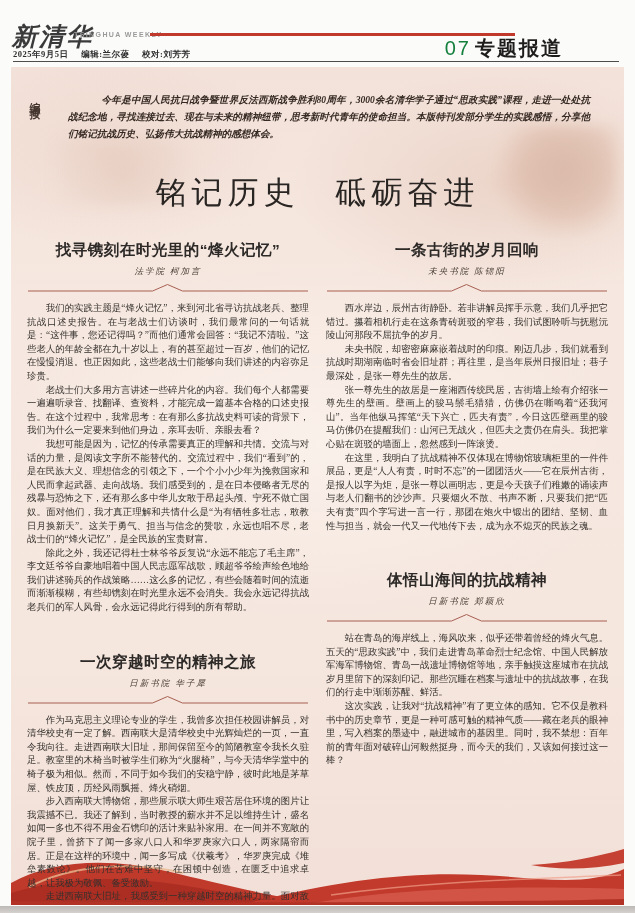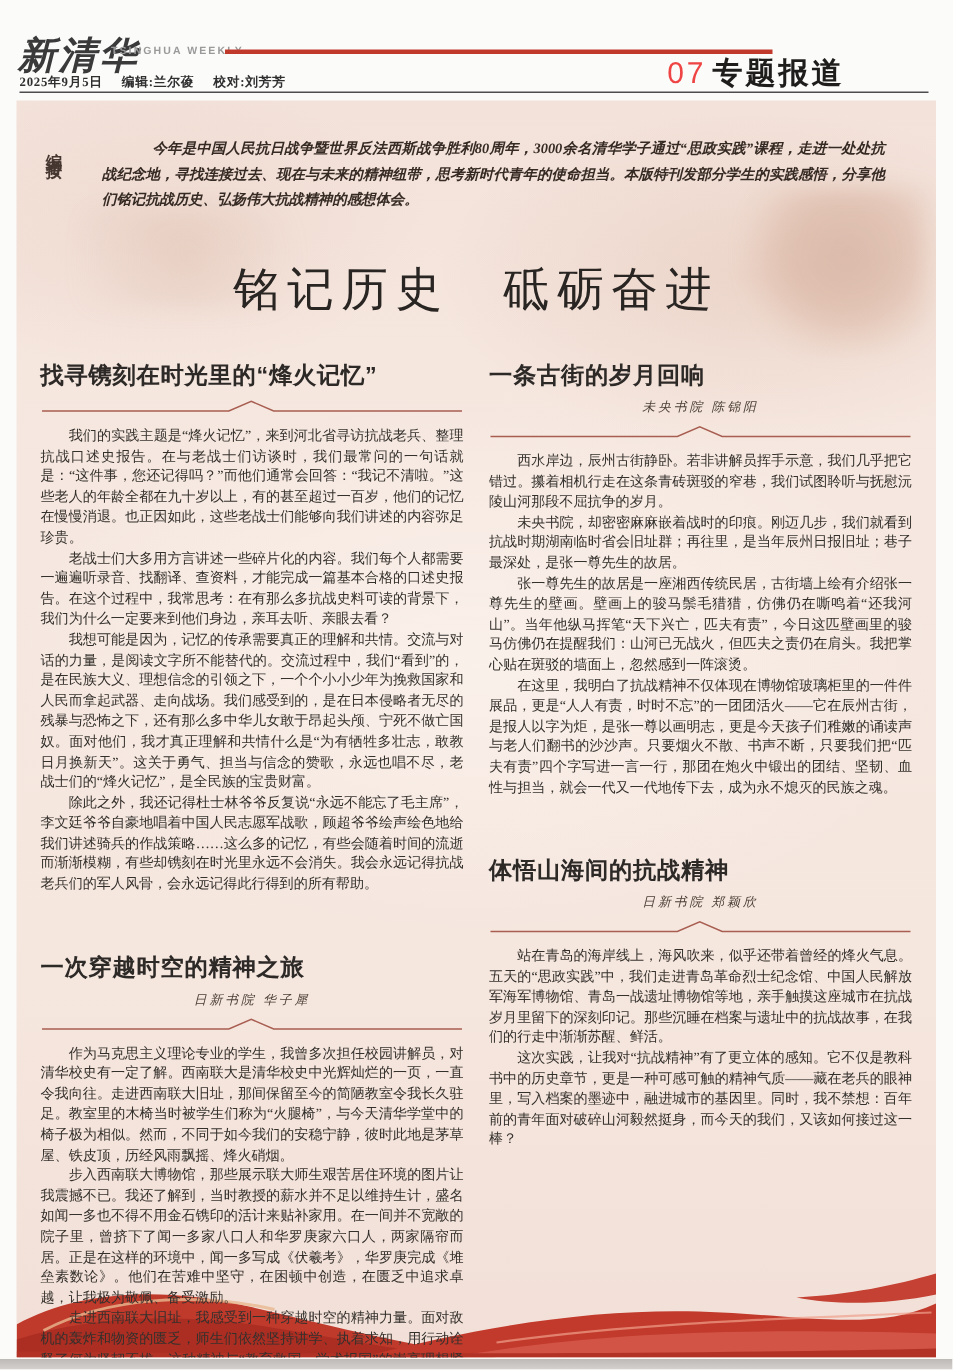--- a/index.html
+++ b/index.html
@@ -28,21 +28,21 @@
   .date-line{
     position:absolute;left:13px;top:49px;
     font-size:8.5px;font-weight:bold;color:#2f2f2f;letter-spacing:.5px;
   }
   .date-line span{margin-right:10px;}
   .page-head{
     position:absolute;right:72px;top:38px;line-height:1;
   }
   .page-num{
     font-family:"Liberation Sans", sans-serif;
-    font-size:20px;color:#ef4444;letter-spacing:2px;
+    font-size:20px;color:#15803d;letter-spacing:2px;
   }
   .section-name{
     font-family:"DejaVu Serif", serif;
     font-size:20px;font-weight:bold;color:#1e1d1c;letter-spacing:2px;margin-left:4px;
   }
   .header-rule{
     position:absolute;left:13px;right:16px;top:61px;height:1px;background:#4d4d4d;
   }
   
   .card{
@@ -79,21 +79,21 @@
     font-family:"DejaVu Serif", serif;
     font-size:31px;font-weight:normal;color:#292523;letter-spacing:5px;
   }
   
   .columns{
     position:relative;z-index:2;display:flex;gap:17px;margin:26px 16px 0 16px;
   }
   .col{flex:1 1 0;min-width:0;}
   .article + .article{margin-top:37px;}
   .article-title{
-    font-family:"Liberation Sans", sans-serif;
+    text-align:center;font-family:"Liberation Sans", sans-serif;
     font-size:15.5px;font-weight:bold;color:#2c2927;letter-spacing:.5px;
   }
   .article-author{
     text-align:center;font-size:8.5px;color:#4c4036;margin-top:5px;letter-spacing:2px;
     font-style:italic;
   }
   .divider{display:block;width:100%;height:10px;margin:5px 0 9px 0;}
   .body-text .para{
     margin:0;font-size:9.4px;line-height:13.6px;color:#34302c;
     text-align:justify;text-indent:2em;
@@ -130,20 +130,21 @@
     <div class="editor-text">今年是中国人民抗日战争暨世界反法西斯战争胜利80周年，3000余名清华学子通过“思政实践”课程，走进一处处抗战纪念地，寻找连接过去、现在与未来的精神纽带，思考新时代青年的使命担当。本版特刊发部分学生的实践感悟，分享他们铭记抗战历史、弘扬伟大抗战精神的感想体会。</div>
   </div>
 
   <div class="main-title">铭记历史　砥砺奋进</div>
 
   <div class="columns">
     <div class="col">
 
       <div class="article">
         <div class="article-title">找寻镌刻在时光里的“烽火记忆”</div>
+        <div class="article-author">法学院 柯加言</div>
         <svg class="divider" viewBox="0 0 283 10" preserveAspectRatio="none">
           <path d="M1 8 H126 L141 1.5 L156 8 H282" fill="none" stroke="#a85e51" stroke-width="1"></path>
         </svg>
         <div class="body-text">
             <p class="para">我们的实践主题是“烽火记忆”，来到河北省寻访抗战老兵、整理抗战口述史报告。在与老战士们访谈时，我们最常问的一句话就是：“这件事，您还记得吗？”而他们通常会回答：“我记不清啦。”这些老人的年龄全都在九十岁以上，有的甚至超过一百岁，他们的记忆在慢慢消退。也正因如此，这些老战士们能够向我们讲述的内容弥足珍贵。</p>
             <p class="para">老战士们大多用方言讲述一些碎片化的内容。我们每个人都需要一遍遍听录音、找翻译、查资料，才能完成一篇基本合格的口述史报告。在这个过程中，我常思考：在有那么多抗战史料可读的背景下，我们为什么一定要来到他们身边，亲耳去听、亲眼去看？</p>
             <p class="para">我想可能是因为，记忆的传承需要真正的理解和共情。交流与对话的力量，是阅读文字所不能替代的。交流过程中，我们“看到”的，是在民族大义、理想信念的引领之下，一个个小小少年为挽救国家和人民而拿起武器、走向战场。我们感受到的，是在日本侵略者无尽的残暴与恐怖之下，还有那么多中华儿女敢于昂起头颅、宁死不做亡国奴。面对他们，我才真正理解和共情什么是“为有牺牲多壮志，敢教日月换新天”。这关于勇气、担当与信念的赞歌，永远也唱不尽，老战士们的“烽火记忆”，是全民族的宝贵财富。</p>
             <p class="para">除此之外，我还记得杜士林爷爷反复说“永远不能忘了毛主席”，李文廷爷爷自豪地唱着中国人民志愿军战歌，顾超爷爷绘声绘色地给我们讲述骑兵的作战策略……这么多的记忆，有些会随着时间的流逝而渐渐模糊，有些却镌刻在时光里永远不会消失。我会永远记得抗战老兵们的军人风骨，会永远记得此行得到的所有帮助。</p>
           </div>
       </div>

